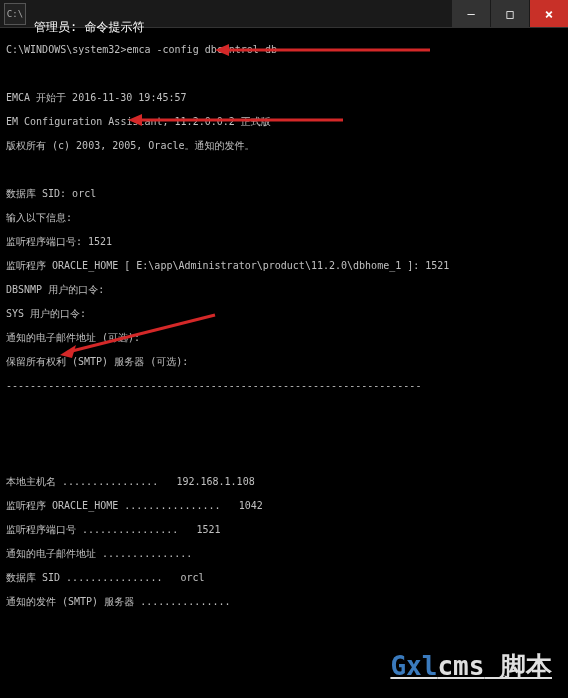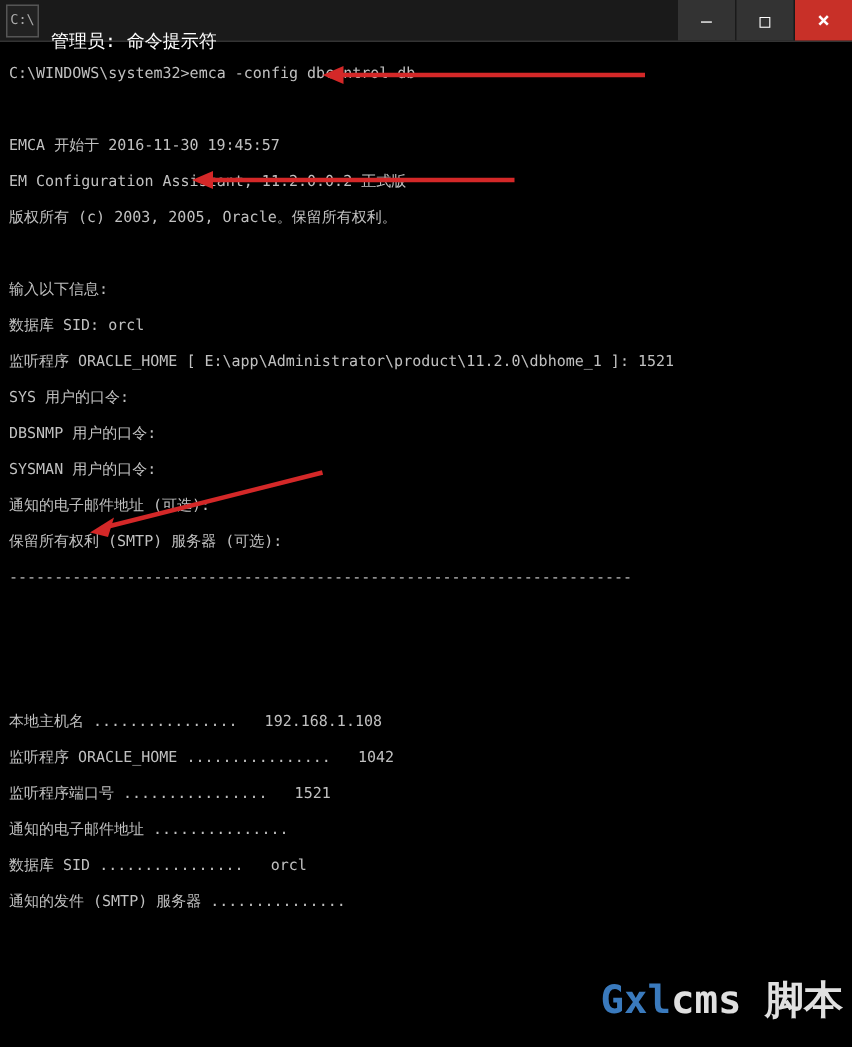--- a/index.html
+++ b/index.html
@@ -7,21 +7,21 @@
     .titlebar { background: #1a1a1a; height: 28px; display: flex; align-items: center; border-bottom: 1px solid #333; }
     .title-icon { width: 22px; height: 22px; margin: 0 4px; background: #222; border: 1px solid #555; display: inline-flex; align-items: center; justify-content: center; font-size: 9px; color: #aaa; }
     .title-text { color: #fff; font-size: 12px; flex: 1; padding-left: 4px; margin-top: 28px; }
     .win-buttons { display: flex; height: 100%; }
     .win-btn { width: 38px; height: 100%; display: flex; align-items: center; justify-content: center; color: #fff; font-size: 12px; }
     .win-min { background: #333; }
     .win-max { background: #333; margin-left: 1px; }
     .win-close { background: #c83028; margin-left: 1px; font-size: 14px; font-weight: bold; }
     .terminal { padding: 4px 6px; line-height: 12px; white-space: pre; }
     .terminal div { min-height: 12px; }
-    .watermark { position: absolute; right: 6px; bottom: 14px; font-size: 26px; font-weight: bold; color: #e0e0e0; }
+    .watermark { position: absolute; right: 16px; bottom: 14px; font-size: 26px; font-weight: bold; color: #e0e0e0; text-decoration: underline; }
     .watermark .blue { color: #3a7abd; }
     .arrow { position: absolute; pointer-events: none; }
     .arrow-line { stroke: #d42828; stroke-width: 3; fill: none; }
     .arrow-head { fill: #d42828; }
   </style>
 </head>
 <body>
 
 <div class="titlebar">
   <span class="title-icon">C:\</span>
@@ -31,28 +31,28 @@
     <div class="win-btn win-max">□</div>
     <div class="win-btn win-close">×</div>
   </div>
 </div>
 
 <div class="terminal">
 <div>C:\WINDOWS\system32&gt;emca -config dbcontrol db</div>
 <div></div>
 <div>EMCA 开始于 2016-11-30 19:45:57</div>
 <div>EM Configuration Assistant, 11.2.0.0.2 正式版</div>
-<div>版权所有 (c) 2003, 2005, Oracle。保留所有权利。</div>
+<div>版权所有 (c) 2003, 2005, Oracle。通知的发件。</div>
 <div></div>
+<div>数据库 SID: orcl</div>
 <div>输入以下信息:</div>
-<div>数据库 SID: orcl</div>
+<div>监听程序端口号: 1521</div>
 <div>监听程序 ORACLE_HOME [ E:\app\Administrator\product\11.2.0\dbhome_1 ]: 1521</div>
+<div>DBSNMP 用户的口令:</div>
 <div>SYS 用户的口令:</div>
-<div>DBSNMP 用户的口令:</div>
-<div>SYSMAN 用户的口令:</div>
 <div>通知的电子邮件地址 (可选):</div>
 <div>保留所有权利 (SMTP) 服务器 (可选):</div>
 <div>---------------------------------------------------------------------</div>
 <div></div>
 <div></div>
 <div></div>
 <div>本地主机名 ................   192.168.1.108</div>
 <div>监听程序 ORACLE_HOME ................   1042</div>
 <div>监听程序端口号 ................   1521</div>
 <div>通知的电子邮件地址 ...............</div>

